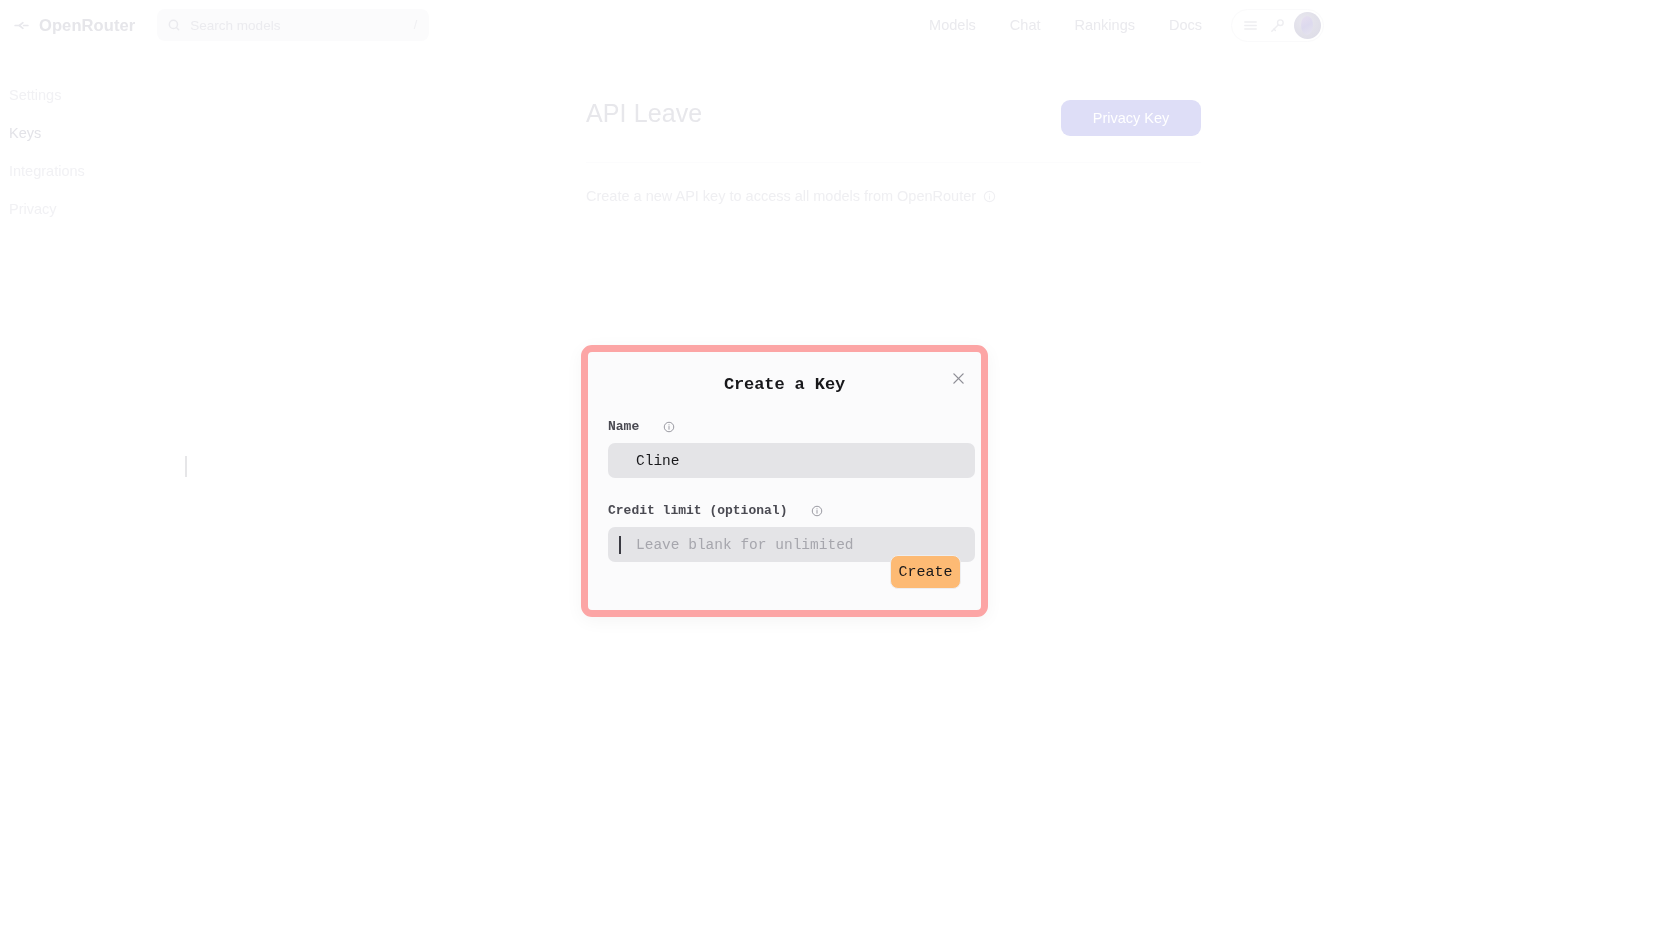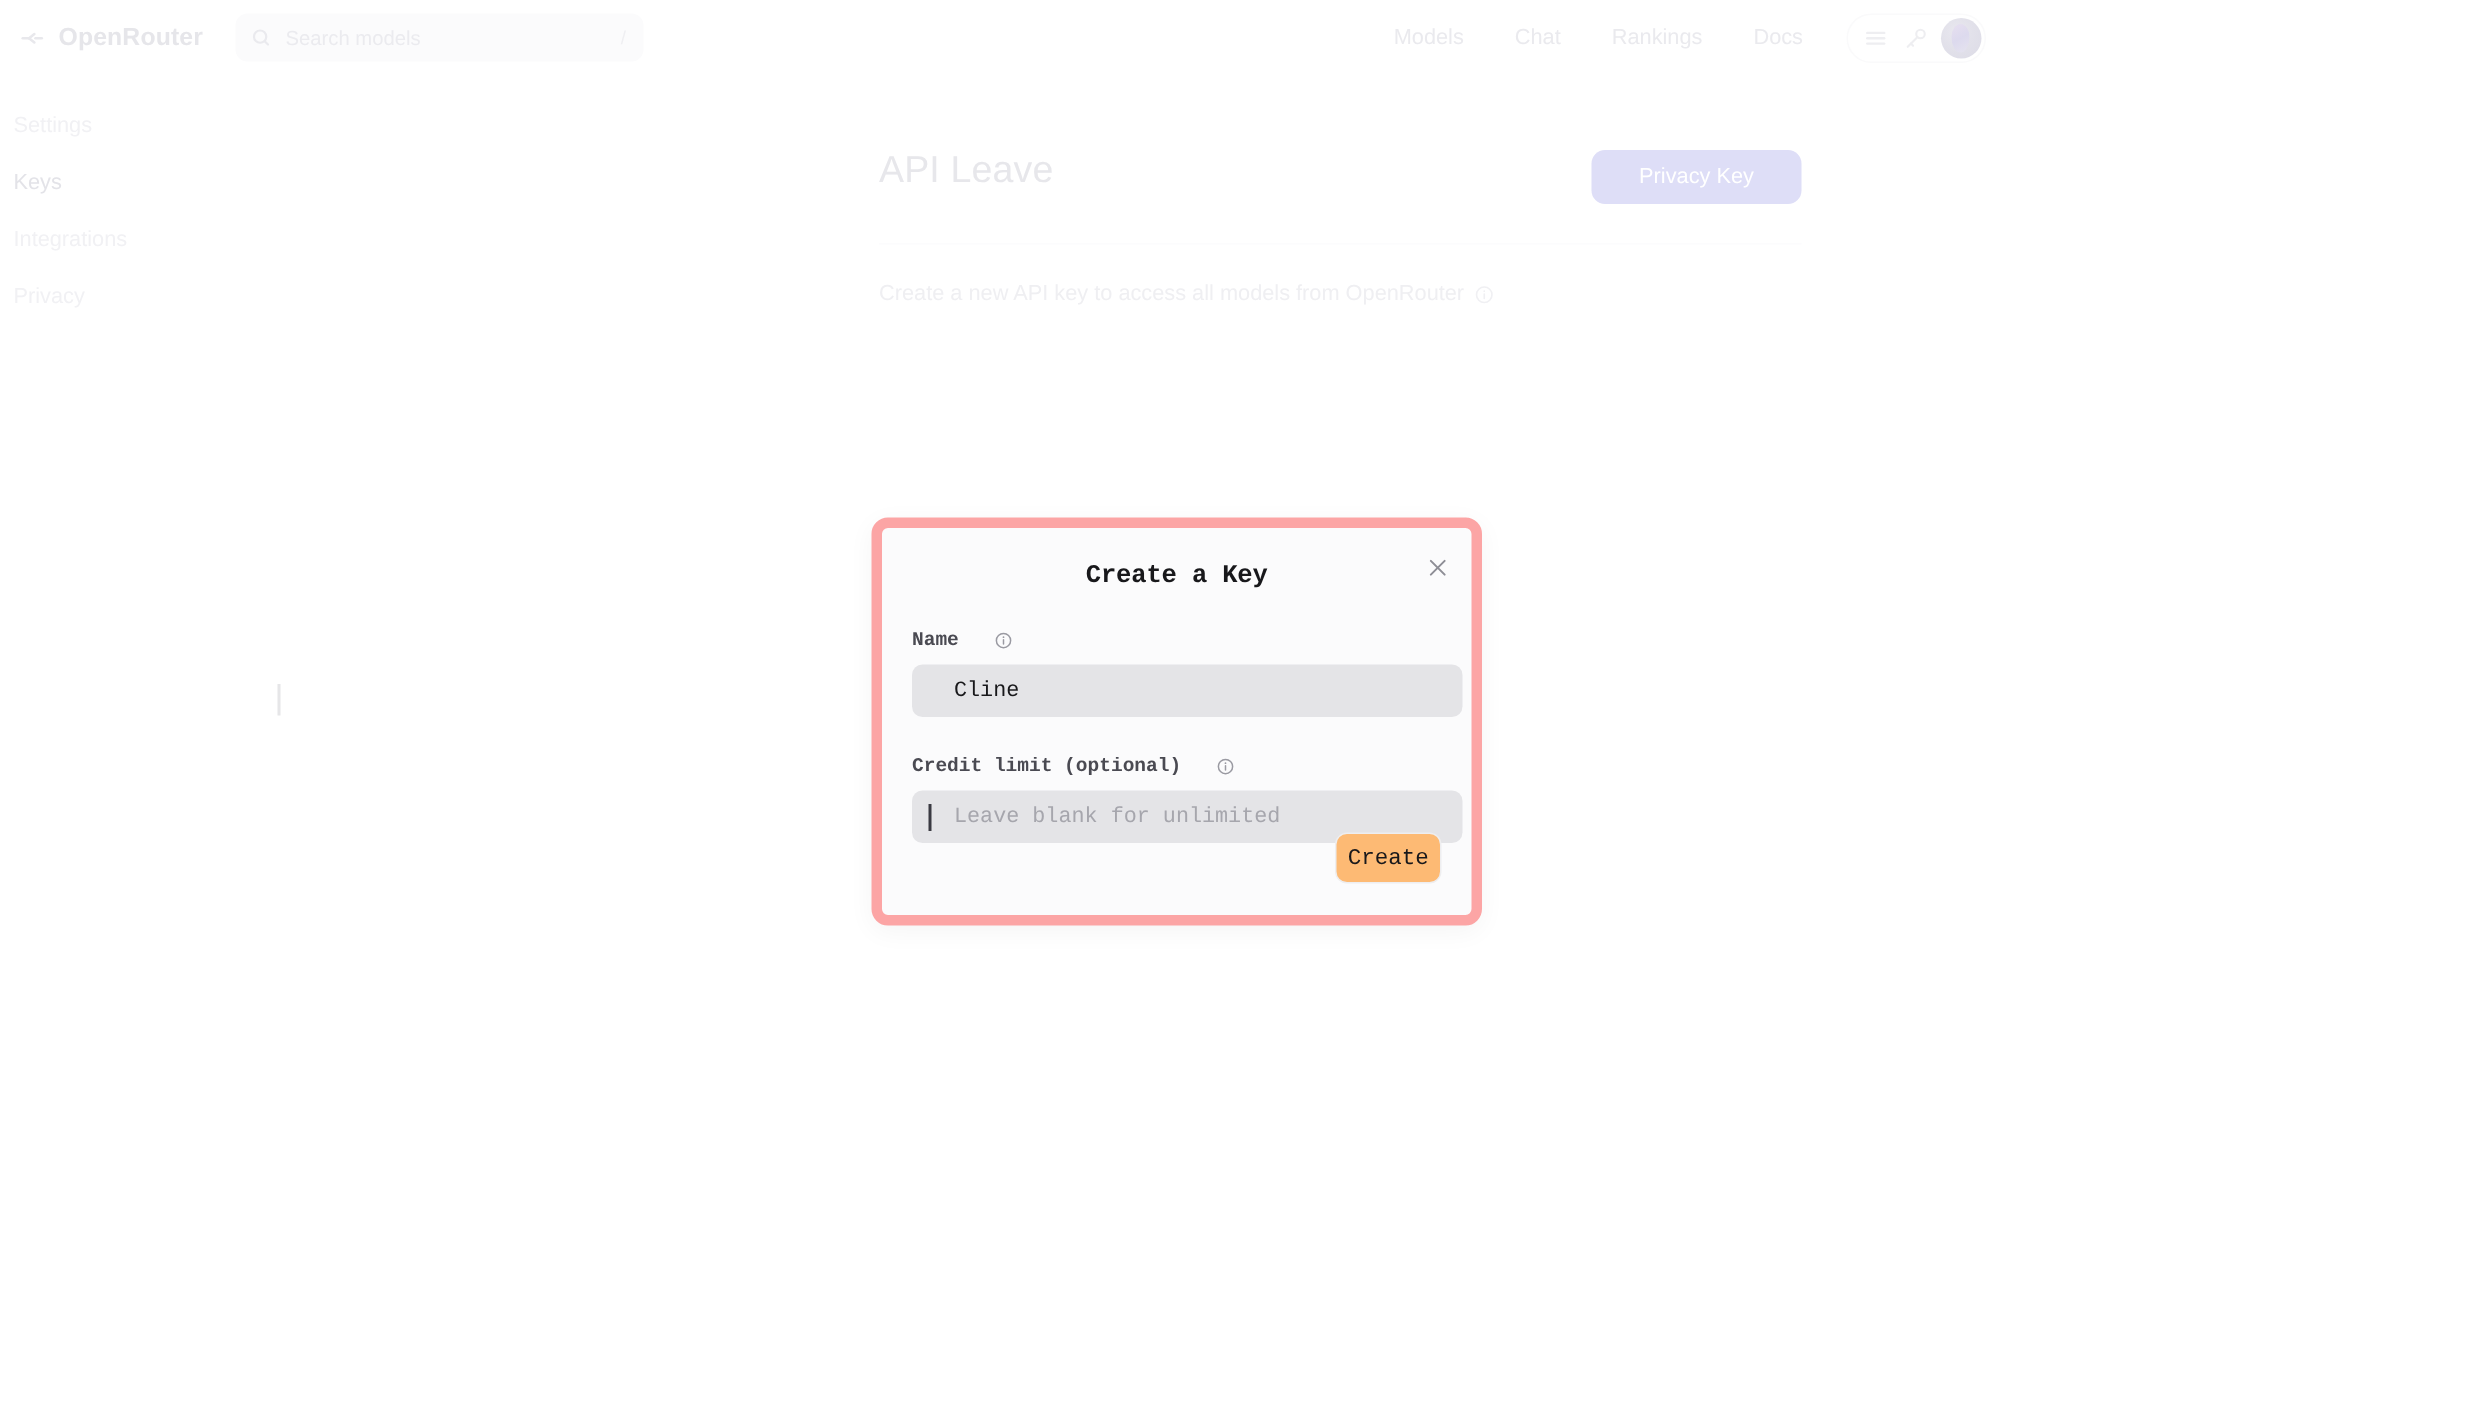--- a/index.html
+++ b/index.html
@@ -124,21 +124,21 @@
     left: 7px; top: 4px;
     width: 12px; height: 19px;
     border-radius: 50% 50% 50% 50% / 46% 46% 54% 54%;
     background: linear-gradient(150deg, #e7dff0 0%, #dcd9ee 50%, #e6e4ef 100%);
     opacity: 0.95;
   }
 
   
   .sidebar {
     position: absolute;
-    left: 0; top: 65px;
+    left: 0; top: 76px;
     width: 240px;
   }
   .sidebar-item {
     font-size: 14.5px;
     color: #f1f1f4;
     padding: 0 0 0 9px;
     height: 38px;
     line-height: 38px;
     white-space: nowrap;
   }

